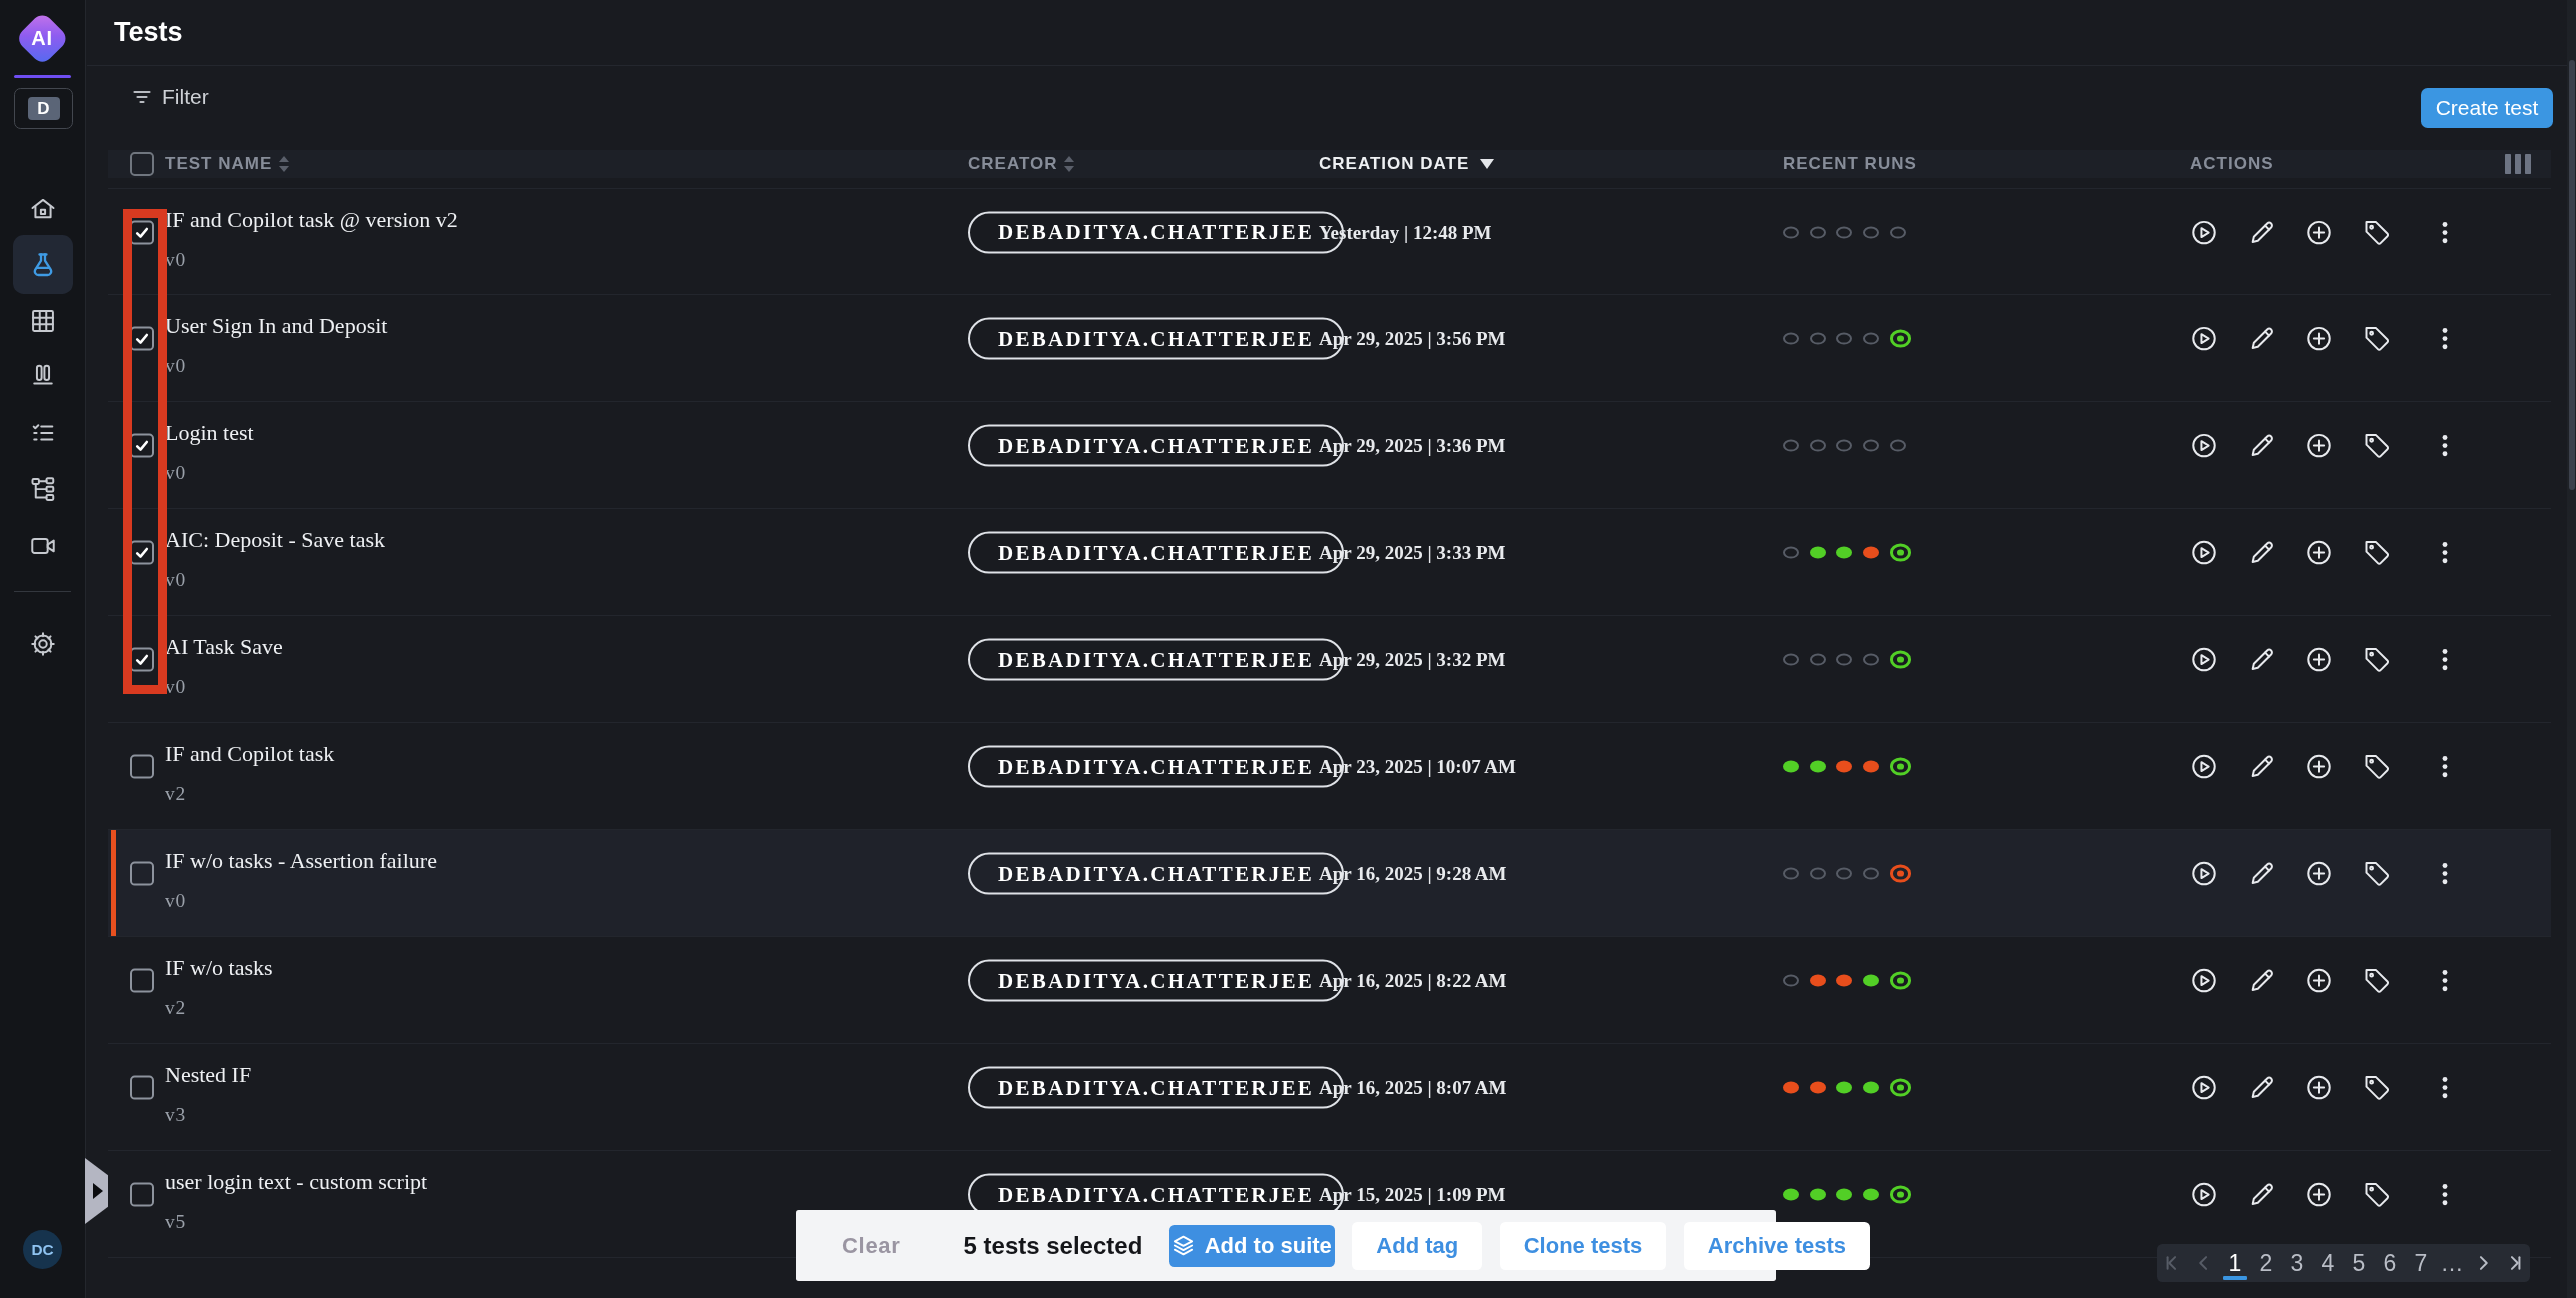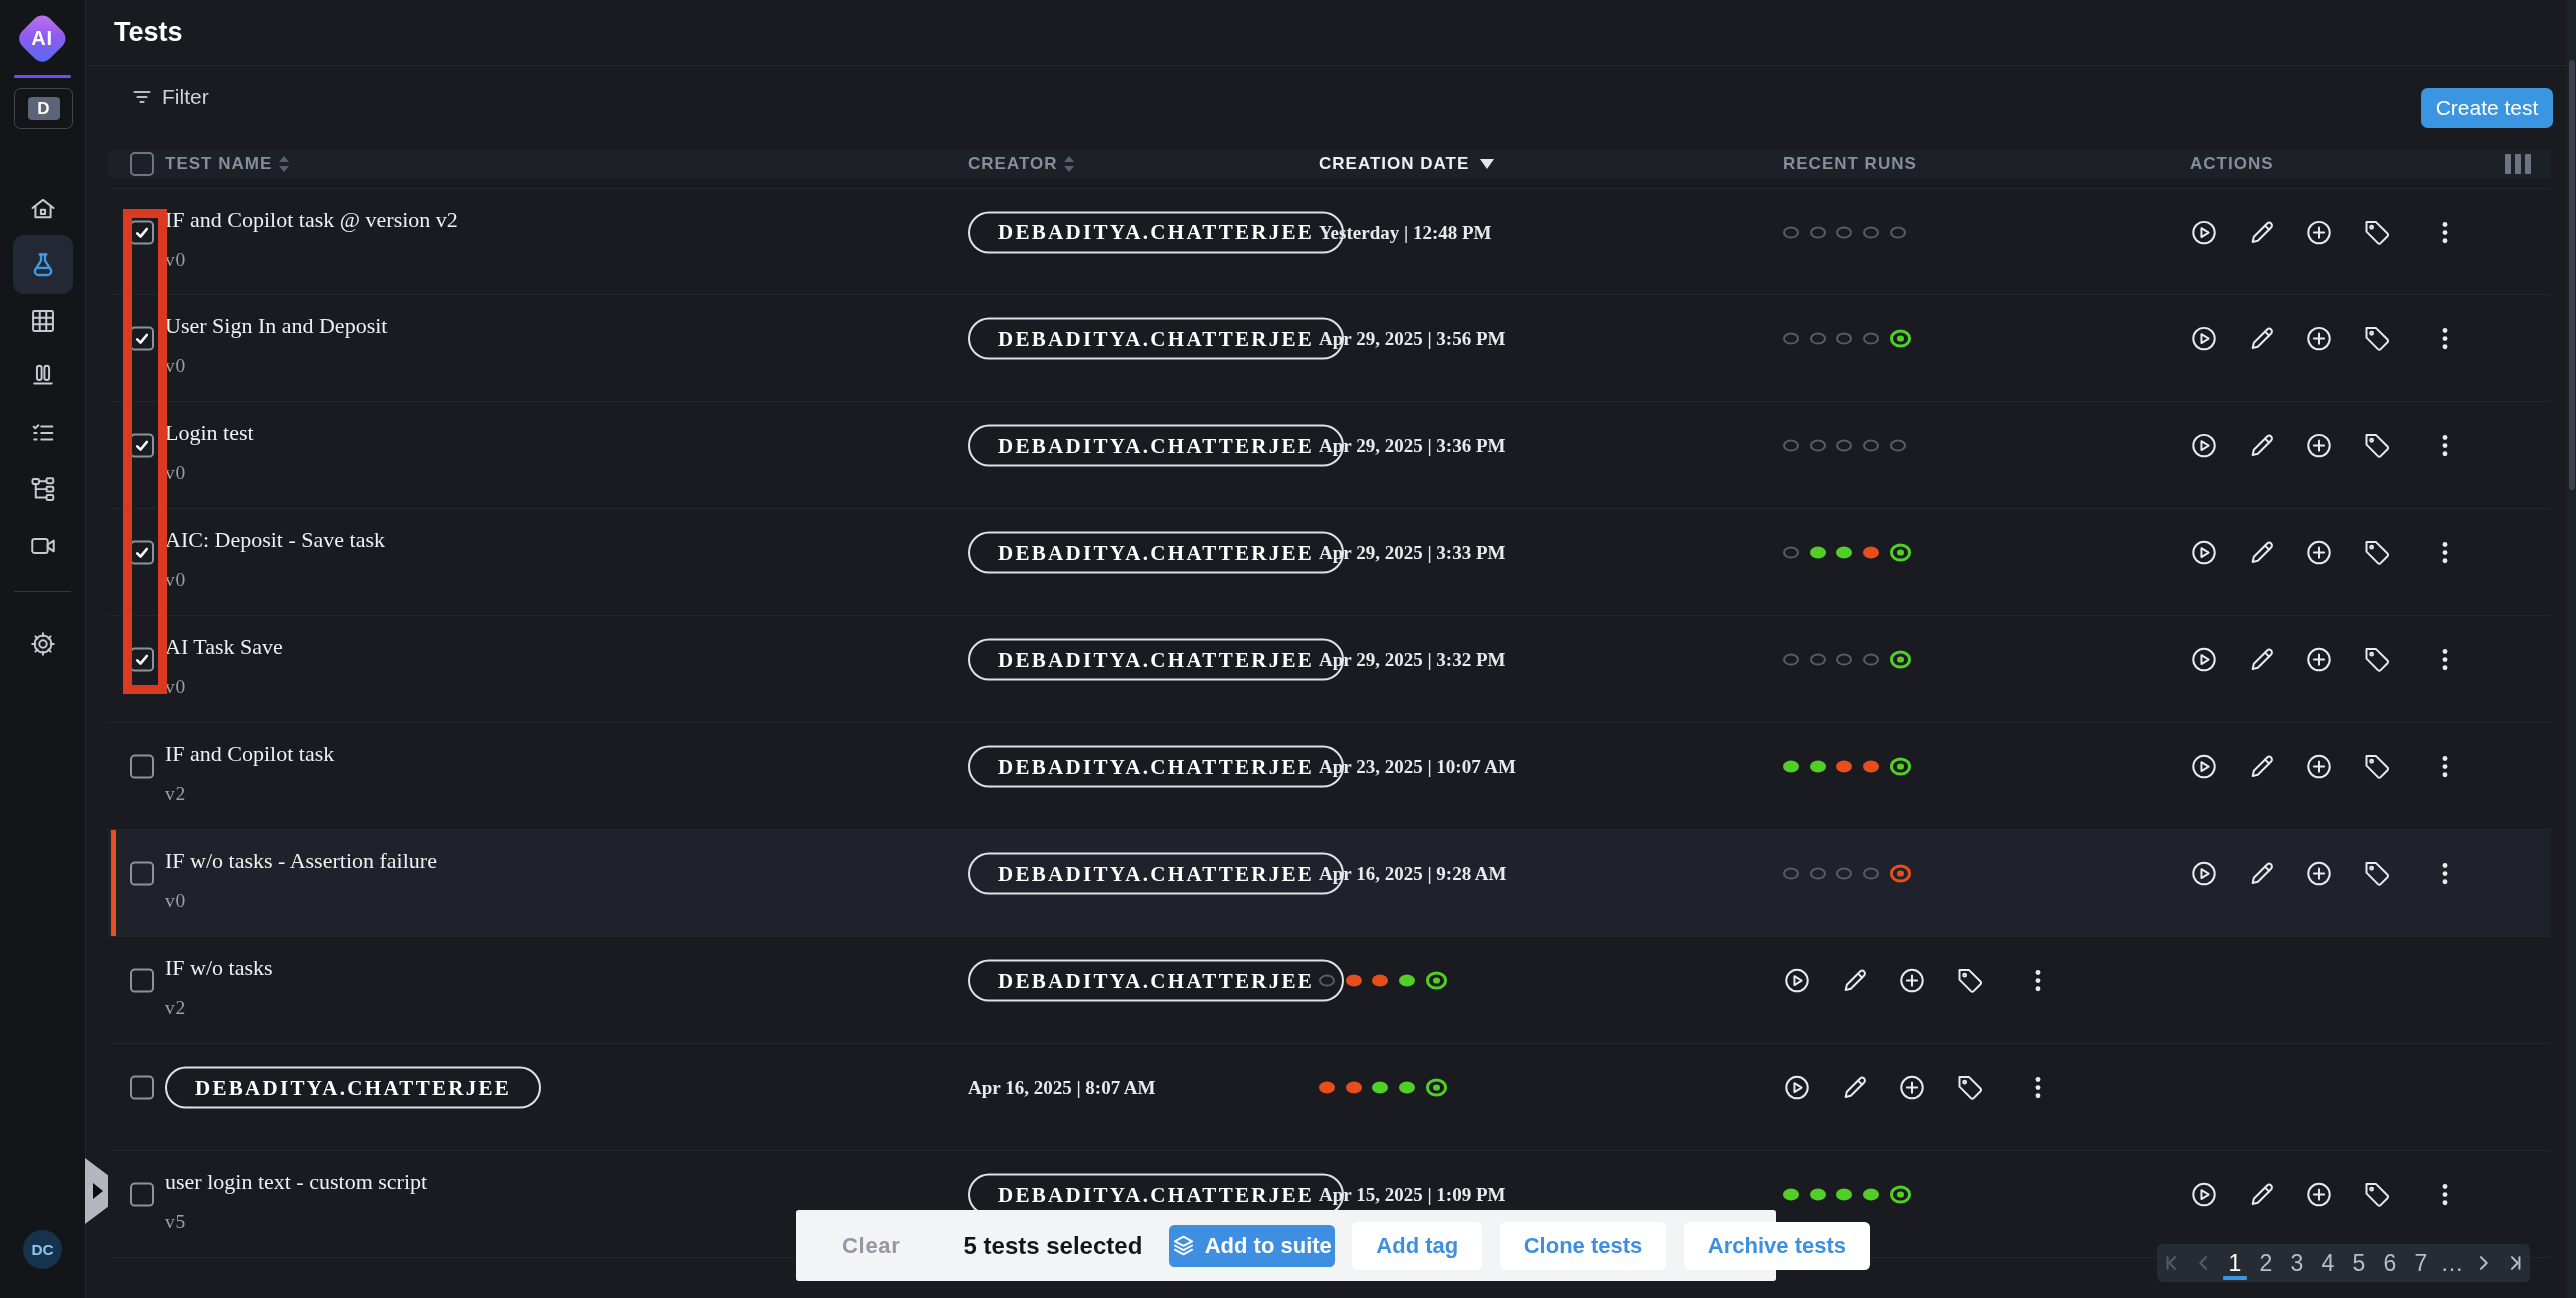--- a/index.html
+++ b/index.html
@@ -668,20 +668,23 @@
         
       </span>
     </div>
     <div class="cell name-cell">
       <span class="test-name">IF w/o tasks</span>
       <span class="test-version">v2</span>
     </div>
     <div class="cell lift">
             <span class="creator-pill">DEBADITYA.CHATTERJEE</span>
           </div>
+    <div class="cell lift">
+            <span class="date-text">Apr 16, 2025 | 8:22 AM</span>
+          </div>
     <div class="cell lift runs-cell">
             <span class="dot empty"></span>
             <span class="dot orange"></span>
             <span class="dot orange"></span>
             <span class="dot green"></span>
             <span class="dot green-ring ring">
               <i></i>
             </span>
           </div>
     <div class="cell lift actions-cell">
@@ -717,20 +720,24 @@
               </svg>
       </span>
     </div>
     <div class="cell"></div>
   </div>
         <div class="trow">
     <div class="cell lift">
       <span class="checkbox">
         
       </span>
+    </div>
+    <div class="cell name-cell">
+      <span class="test-name">Nested IF</span>
+      <span class="test-version">v3</span>
     </div>
     <div class="cell lift">
             <span class="creator-pill">DEBADITYA.CHATTERJEE</span>
           </div>
     <div class="cell lift">
             <span class="date-text">Apr 16, 2025 | 8:07 AM</span>
           </div>
     <div class="cell lift runs-cell">
             <span class="dot orange"></span>
             <span class="dot orange"></span>

